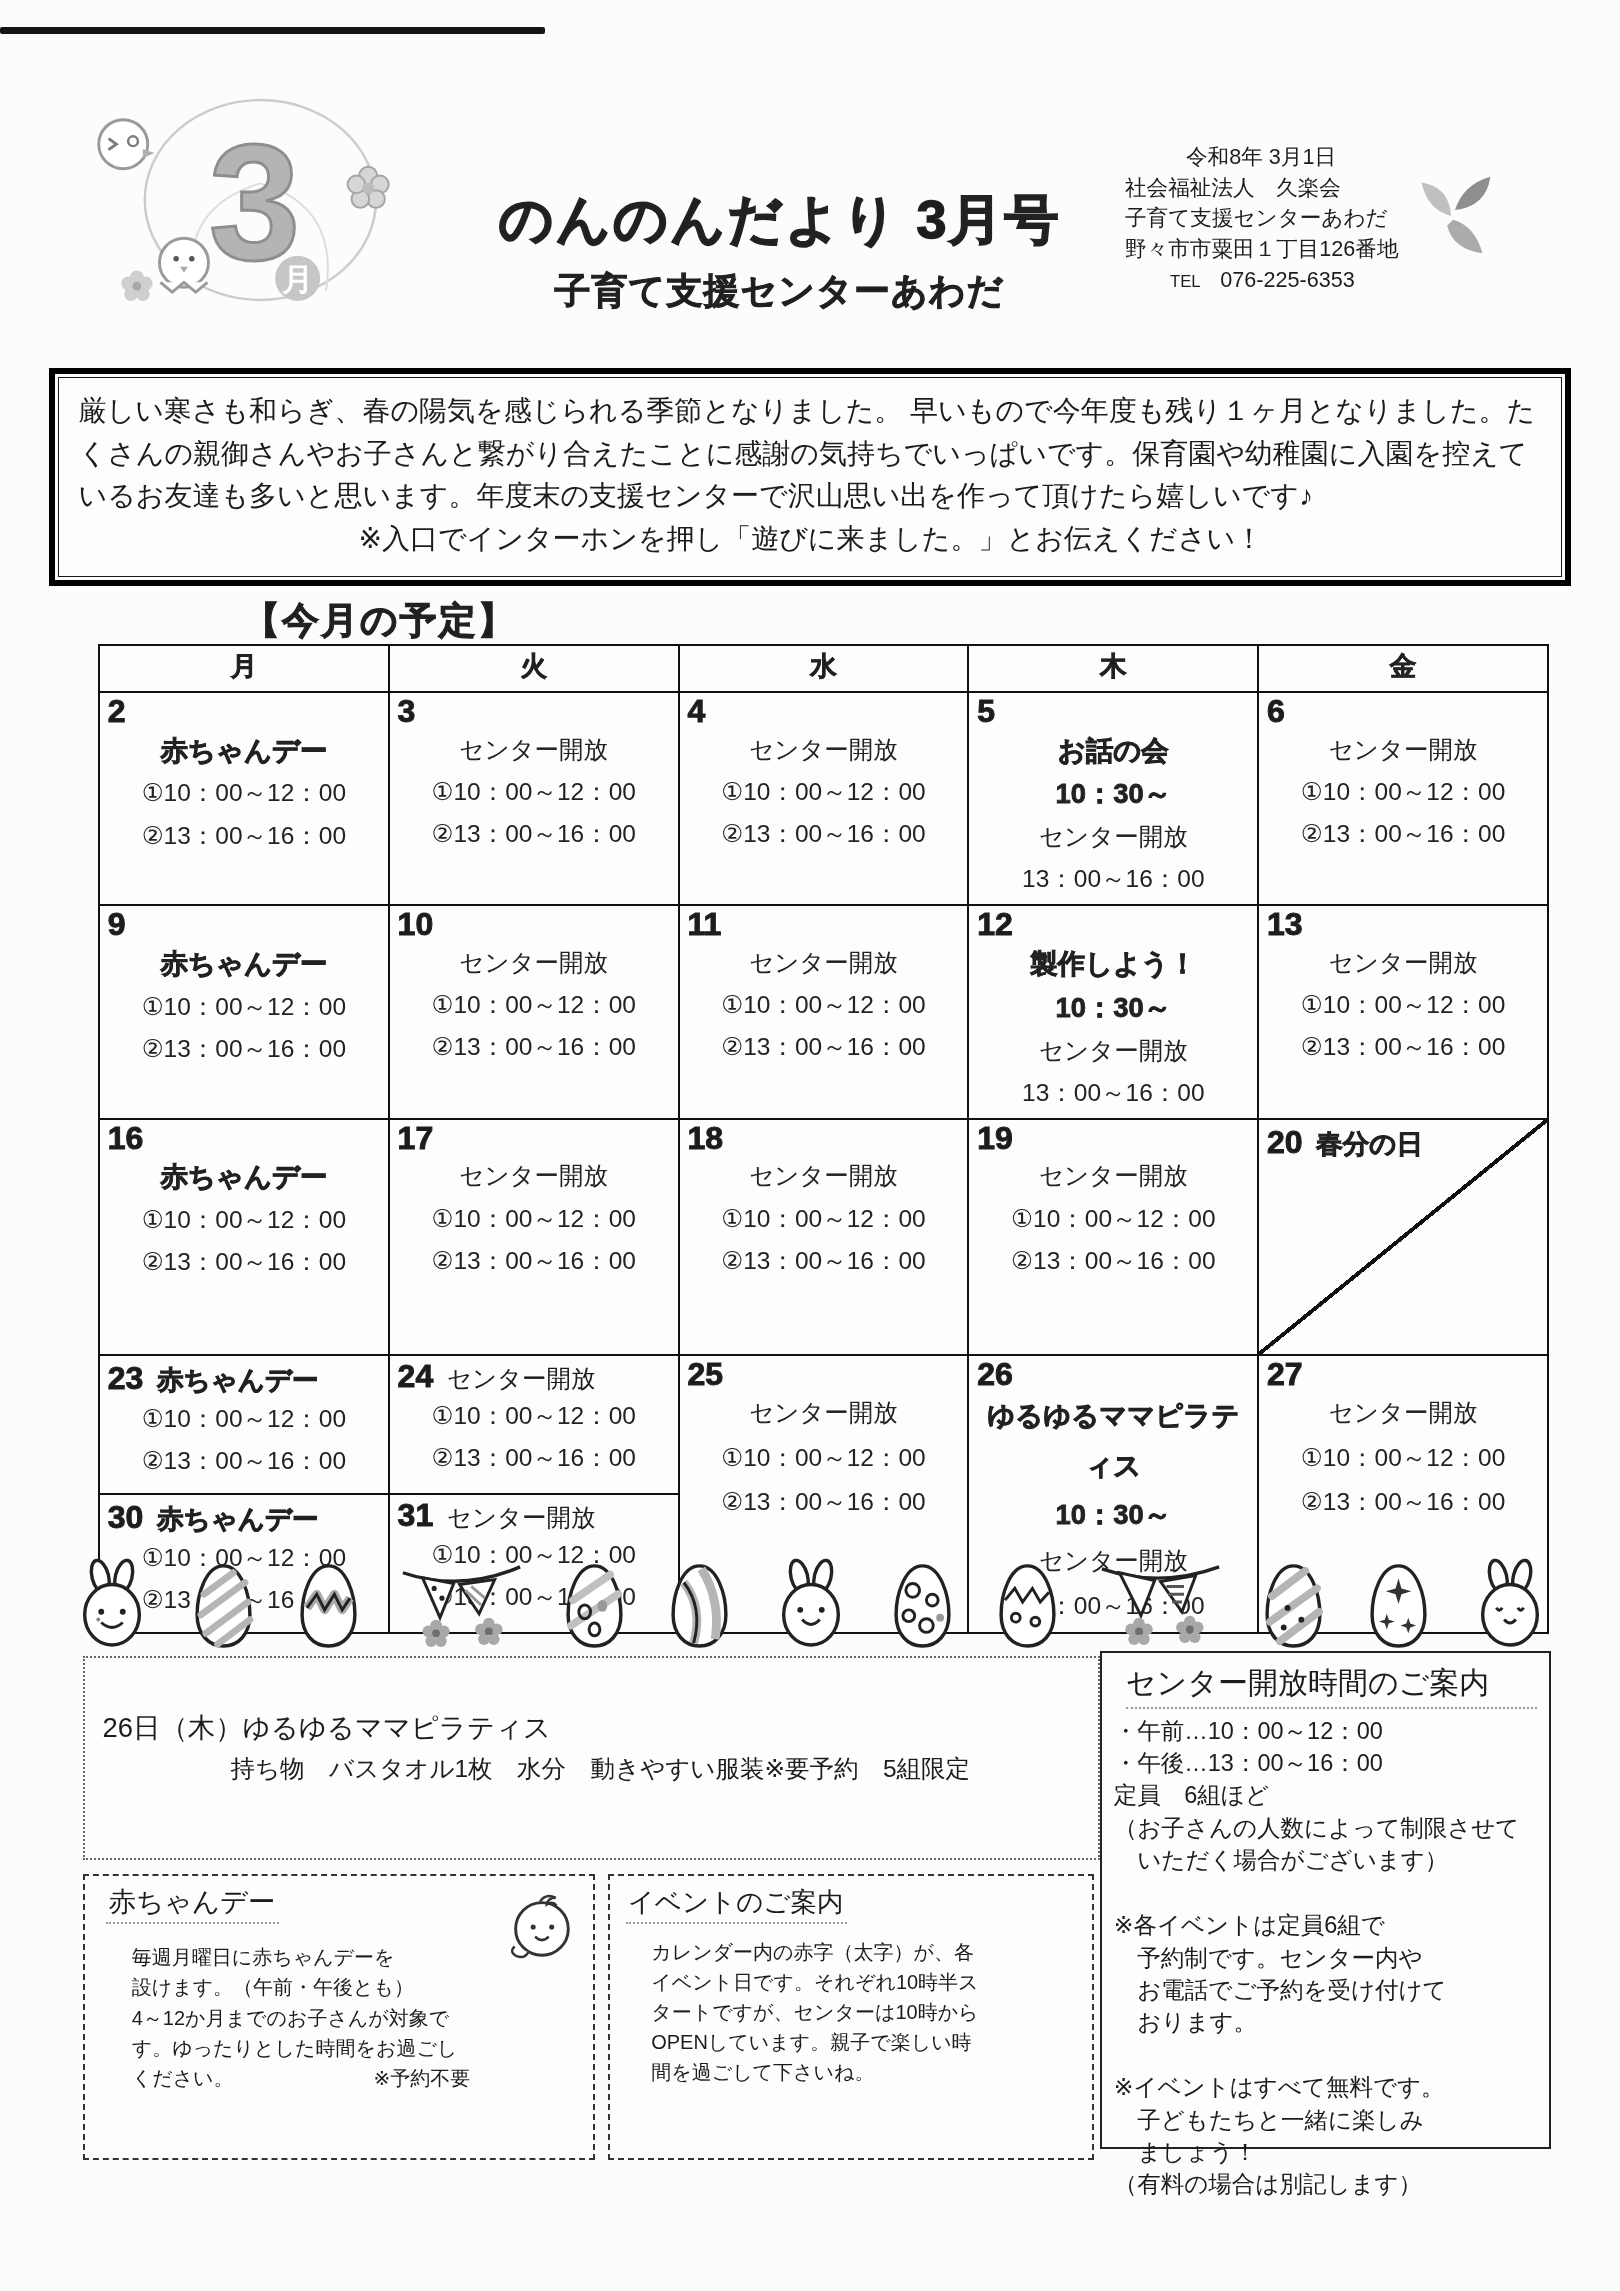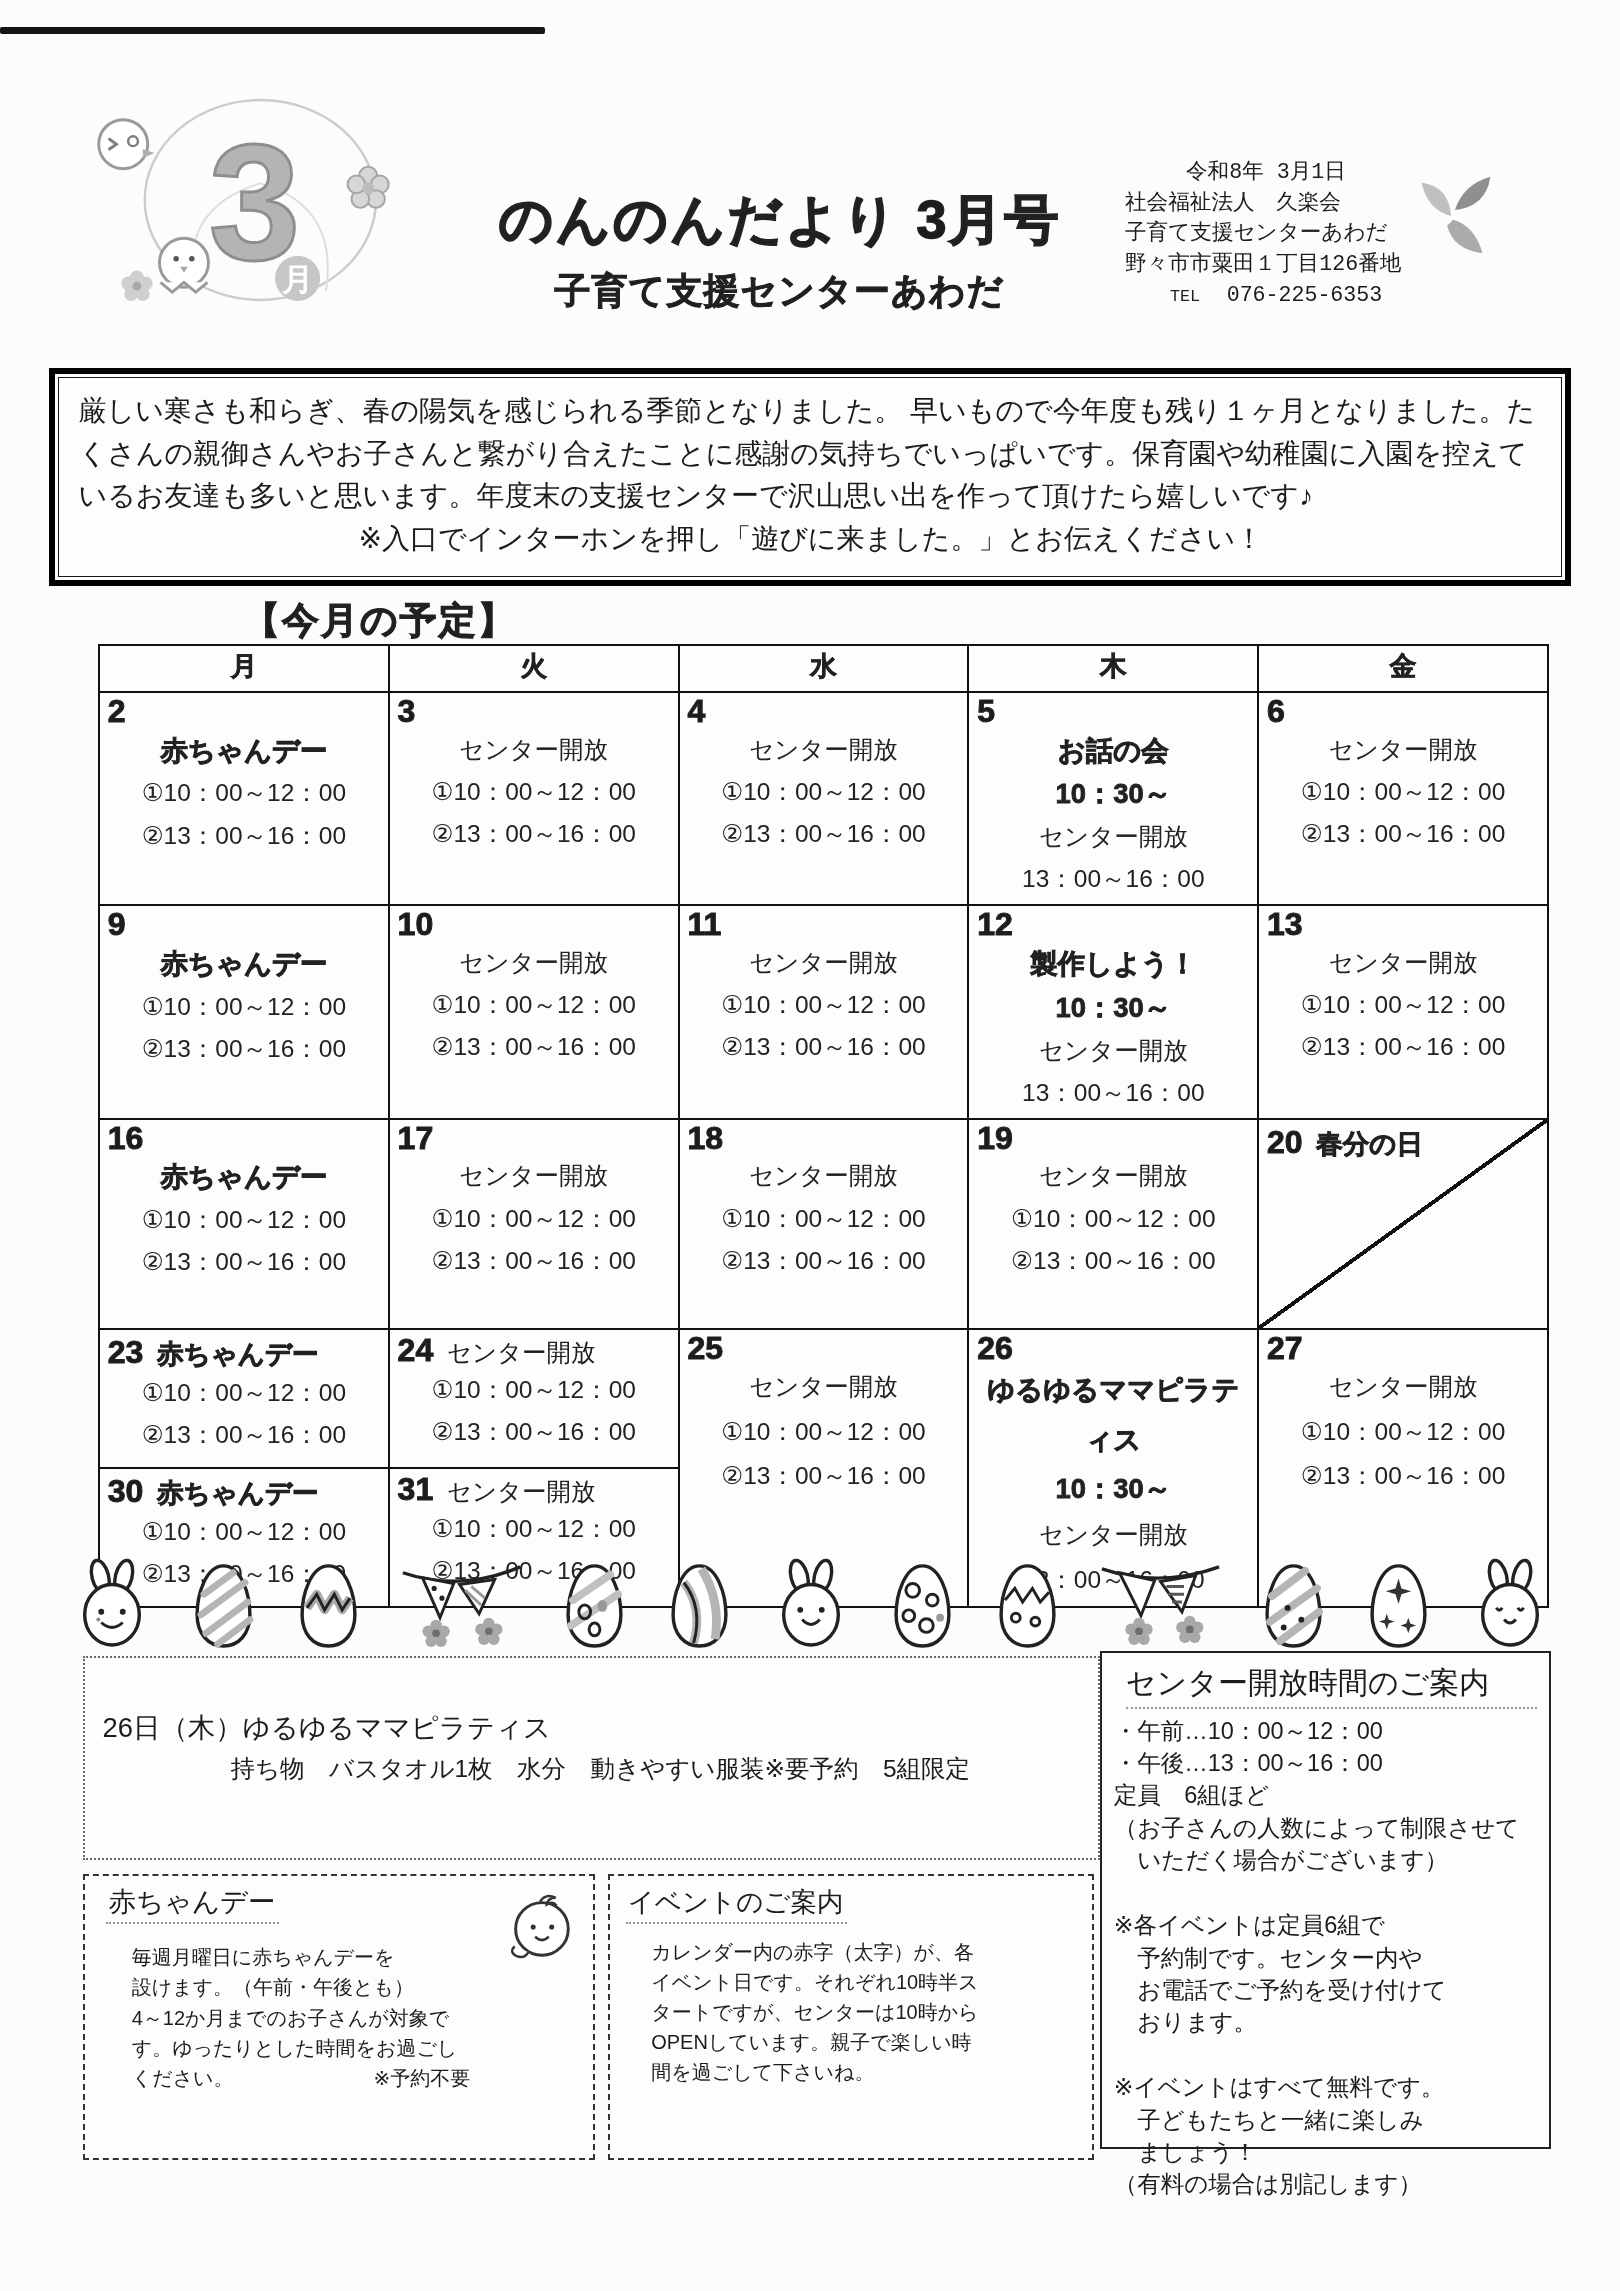--- a/index.html
+++ b/index.html
@@ -13,21 +13,21 @@
 
   
   .scan-bar{left:0;top:27.4px;width:545px;height:6.9px;background:#151515;border-radius:2px;}
 
   
   .title-block{left:446px;top:184px;width:667px;text-align:center;}
   .main-title{font-size:54px;font-weight:bold;letter-spacing:2px;white-space:nowrap;
     -webkit-text-stroke:1.5px #222;}
   .sub-title{font-size:36px;font-weight:bold;margin-top:9.8px;letter-spacing:1px;white-space:nowrap;
     -webkit-text-stroke:0.8px #222;}
-  .issuer{left:1125px;top:157px;font-size:21.6px;line-height:1.42;font-family:Liberation Mono, monospace;}
+  .issuer{left:1125px;top:142px;font-size:21.6px;line-height:1.42;}
   .issuer .l1{padding-left:61px;}
   .issuer .l5{padding-left:45px;}
   .issuer .tel-label{font-size:16.7px;letter-spacing:0;}
 
   
   .intro-outer{left:49px;top:368px;width:1522px;height:218px;border:6px solid #000000;
     background:#fdfdfc;box-sizing:border-box;padding:2.9px;}
   .intro-inner{width:100%;height:100%;border:1px solid #1a1a1a;box-sizing:border-box;
     padding:11.8px 19.6px;font-size:28px;line-height:1.53;white-space:pre-line;}
 
@@ -36,21 +36,21 @@
 
   
   .calendar{left:98px;top:644px;}
   table.cal{border-collapse:collapse;table-layout:fixed;width:1451px;background:#fdfdfc;}
   table.cal th,table.cal td{border:2.9px solid #111;box-sizing:border-box;vertical-align:top;}
   table.cal th{height:47px;font-size:26.5px;font-weight:bold;padding:2px;
     -webkit-text-stroke:0.7px #222;}
   table.cal td{padding:2px 7.8px 3.9px 7.8px;}
   tr.r0 td{height:186px;}
   tr.r1 td{height:210px;}
-  tr.r2 td{height:210px;}
+  tr.r2 td{height:236px;}
   tr.r3 td{height:123px;}
   tr.r4 td{height:120px;}
   .dnum{font-size:32px;font-weight:bold;line-height:1.05;
     -webkit-text-stroke:1px #222;}
   .cell-top{display:flex;align-items:baseline;gap:13.7px;}
   .inline-title{font-size:24.5px;padding-top:3.9px;}
   .inline-title.ev{font-size:26.5px;font-weight:bold;-webkit-text-stroke:0.8px #222;}
   .cline{text-align:center;font-size:24.5px;line-height:1.72;color:#222;}
   .cline.ev{font-size:27.4px;font-weight:bold;line-height:1.6;-webkit-text-stroke:0.8px #222;}
   td.diag{background:linear-gradient(to bottom right,

